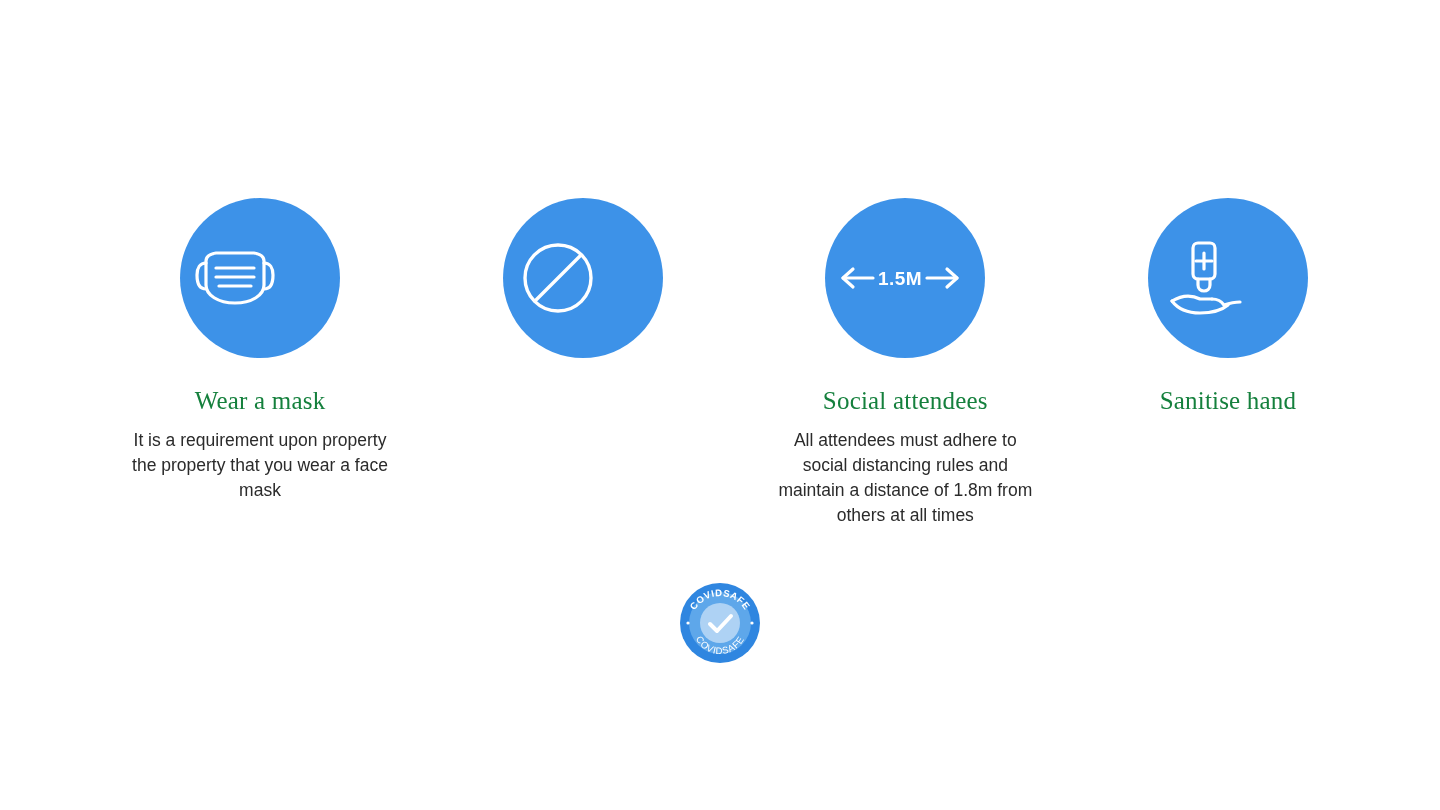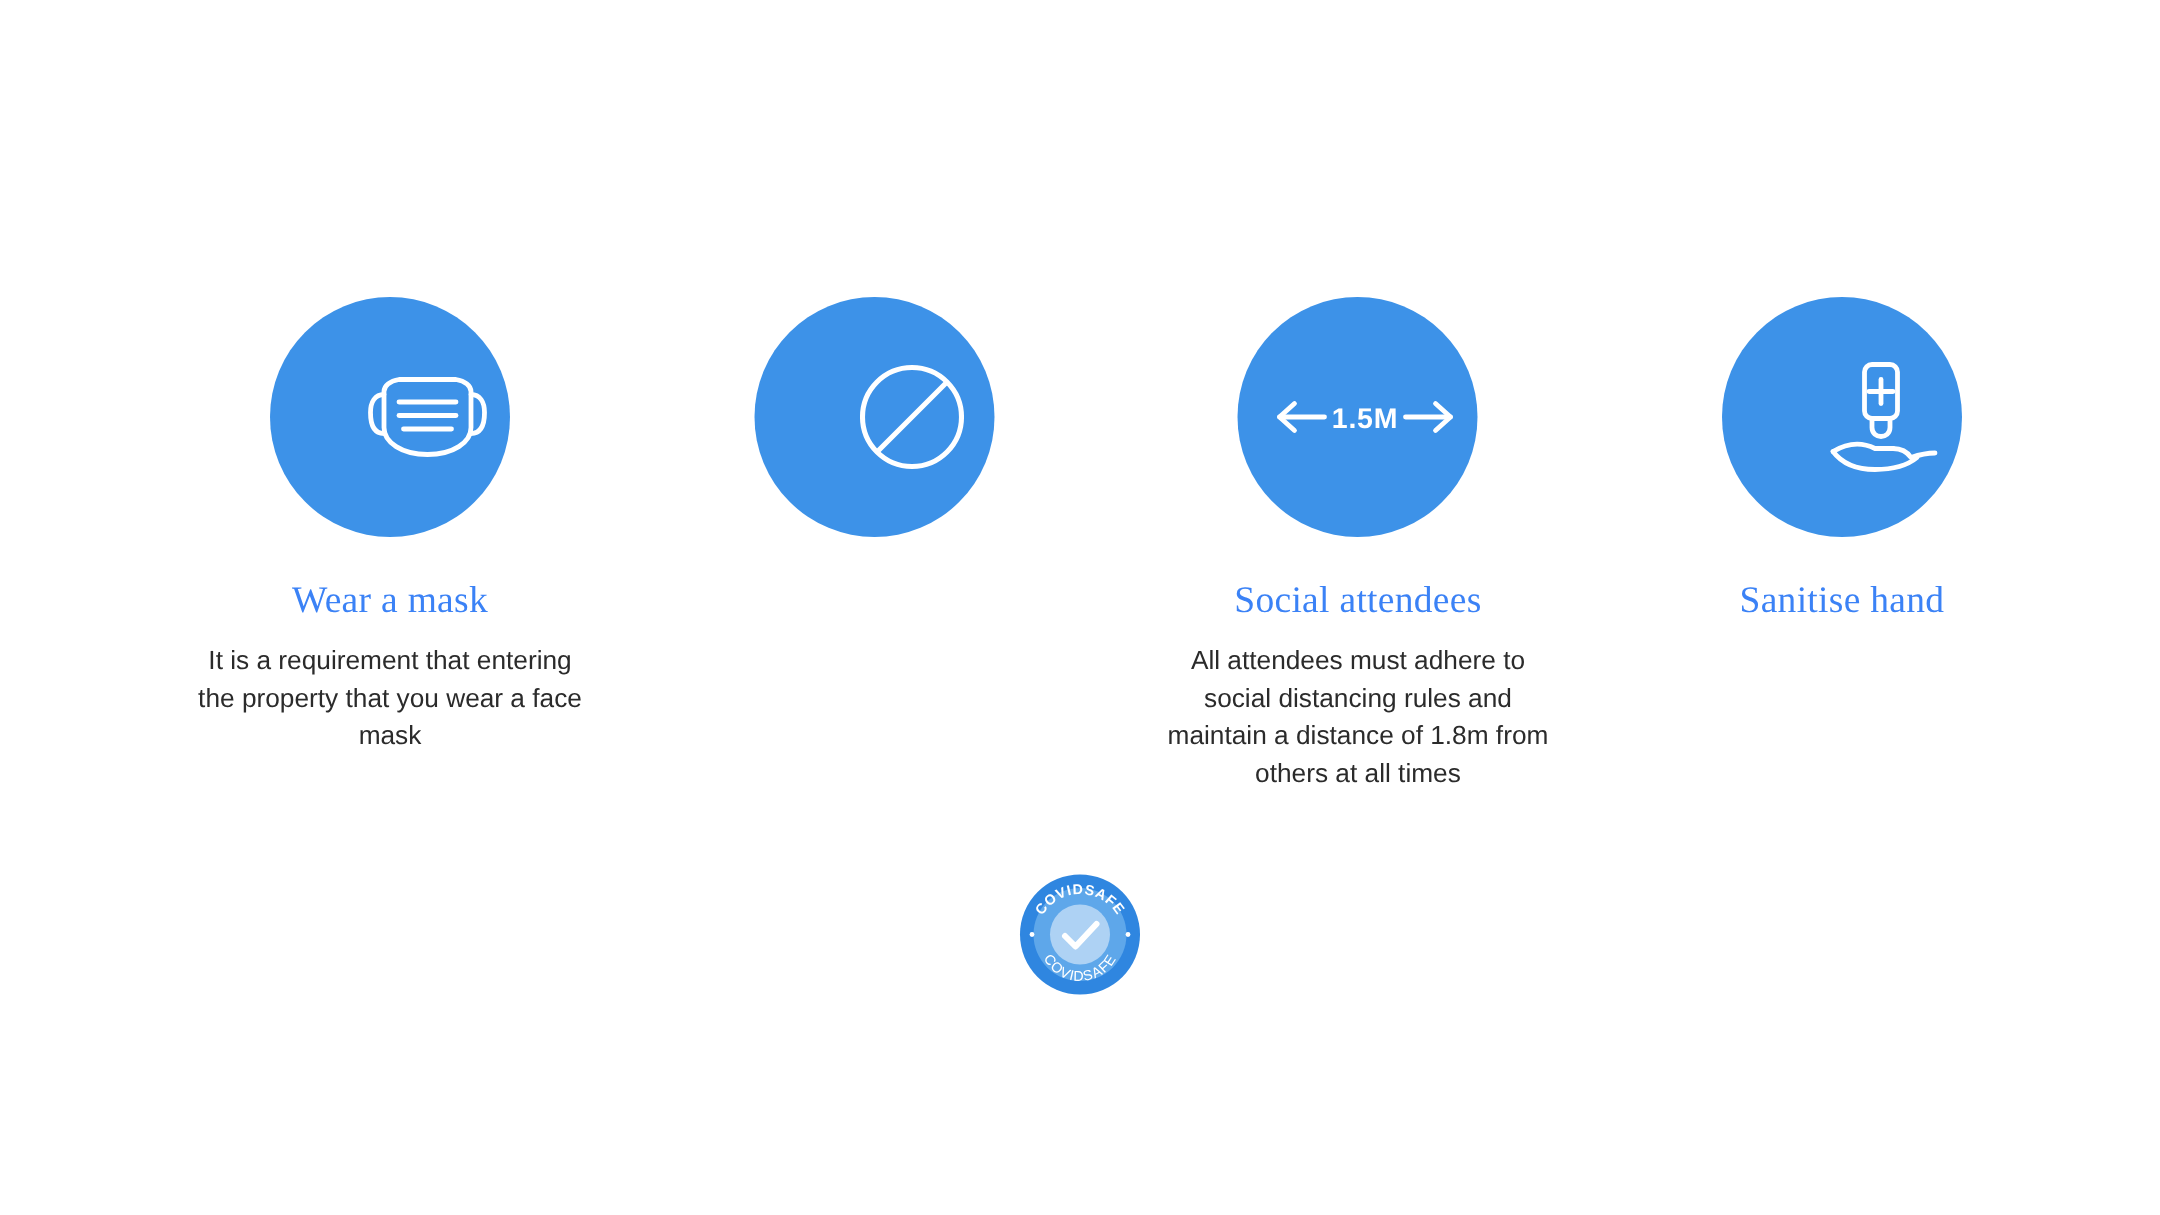--- a/index.html
+++ b/index.html
@@ -34,30 +34,30 @@
     flex-direction: column;
     align-items: center;
   }
   .icon-circle {
     width: 160px;
     height: 160px;
     border-radius: 50%;
     background: #3d92e8;
     display: flex;
     align-items: center;
-    justify-content: flex-end;
+    justify-content: flex-start;
   }
   .icon-circle svg {
     display: block;
   }
   .card-title {
     margin-top: 28px;
     font-family: "Liberation Serif", serif;
     font-size: 25px;
-    color: #3b82f6;
+    color: #15803d;
     line-height: 1.2;
     text-align: center;
     letter-spacing: 0.2px;
   }
   .card-body {
     margin-top: 12px;
     font-family: "Liberation Sans", sans-serif;
     font-size: 17.5px;
     color: #2b2b2b;
     line-height: 1.42;
@@ -93,21 +93,21 @@
             <path d="M26 40 C20 40 17 45 17 52 C17 61 20 66 26 66"></path>
             <path d="M84 40 C90 40 93 45 93 52 C93 61 90 66 84 66"></path>
             <path d="M26 38 C26 34 30 31 36 30 L74 30 C80 31 84 34 84 38 L84 62 C84 72 72 80 55 80 C38 80 26 72 26 62 Z"></path>
             <line x1="36" y1="45" x2="74" y2="45"></line>
             <line x1="36" y1="54" x2="74" y2="54"></line>
             <line x1="39" y1="63" x2="71" y2="63"></line>
           </g>
         </svg>
       </div>
       <div class="card-title">Wear a mask</div>
-      <div class="card-body">It is a requirement that entering the property that you wear a face mask</div>
+      <div class="card-body">It is a requirement upon property the property that you wear a face mask</div>
     </div>
 
     <div class="card">
       <div class="icon-circle">
         <svg width="110" height="110" viewBox="0 0 110 110" aria-hidden="true">
           <g fill="none" stroke="#ffffff" stroke-width="3.4" stroke-linecap="round">
             <circle cx="55" cy="55" r="33"></circle>
             <line x1="32" y1="78" x2="78" y2="32"></line>
           </g>
         </svg>

